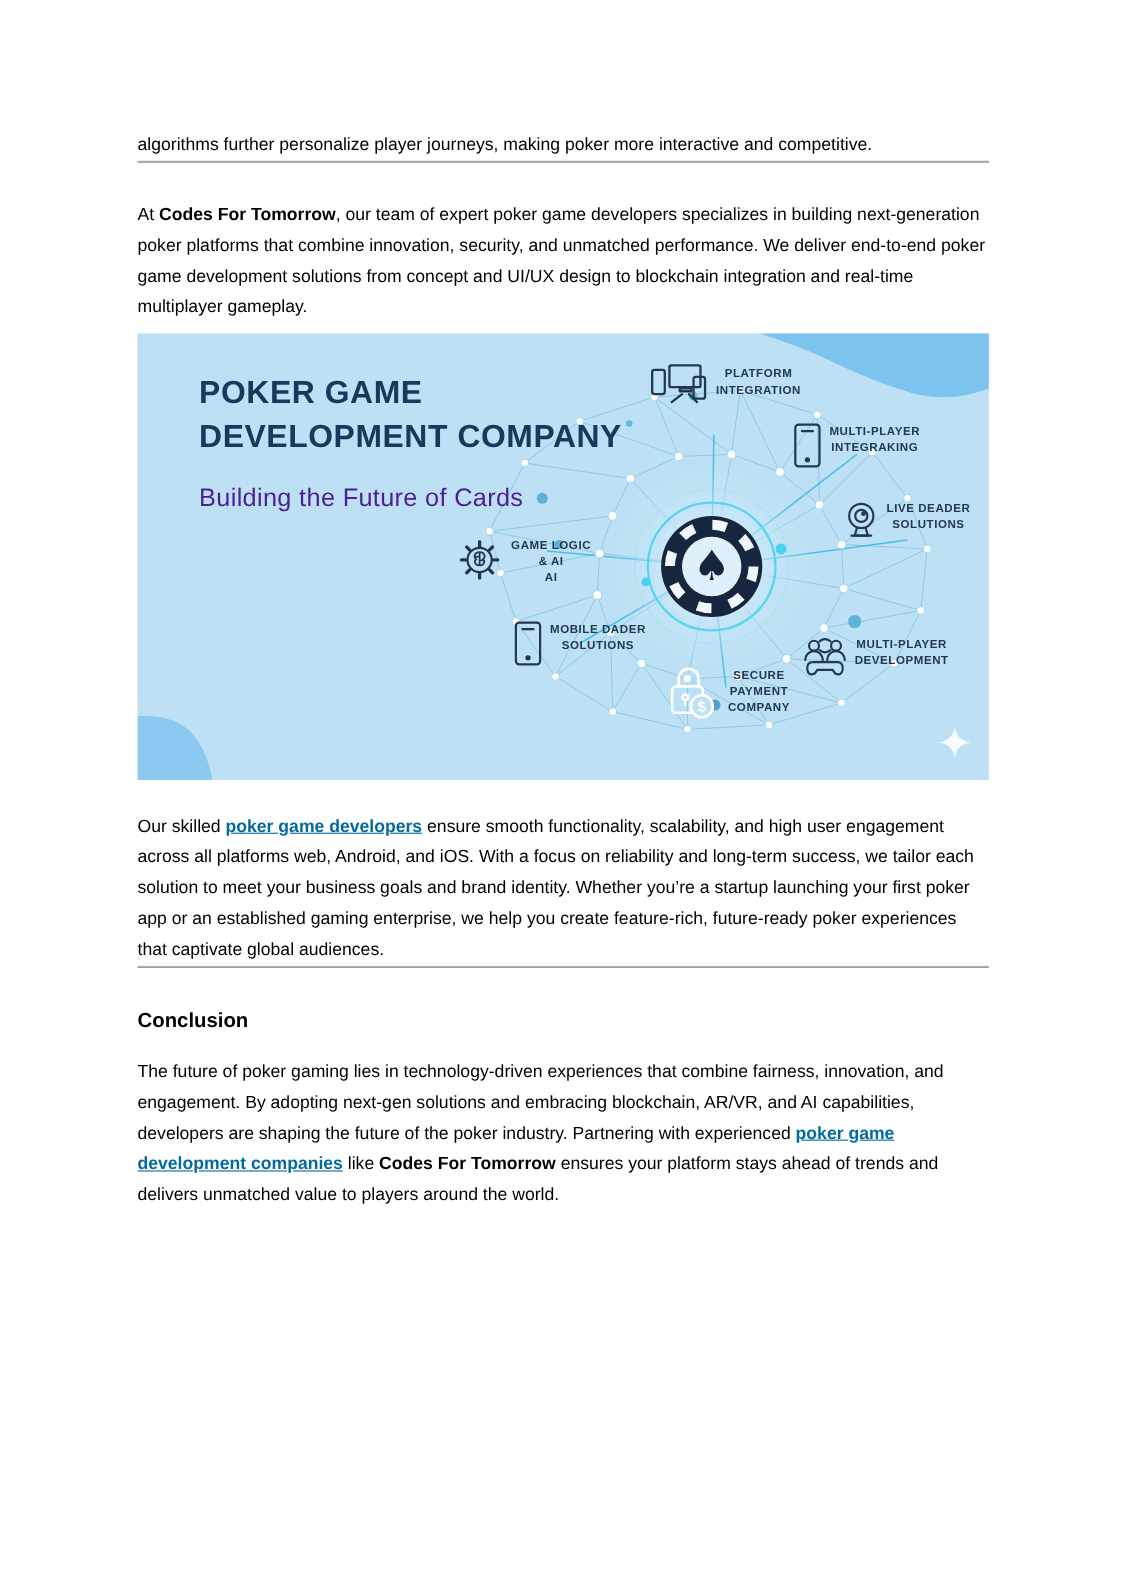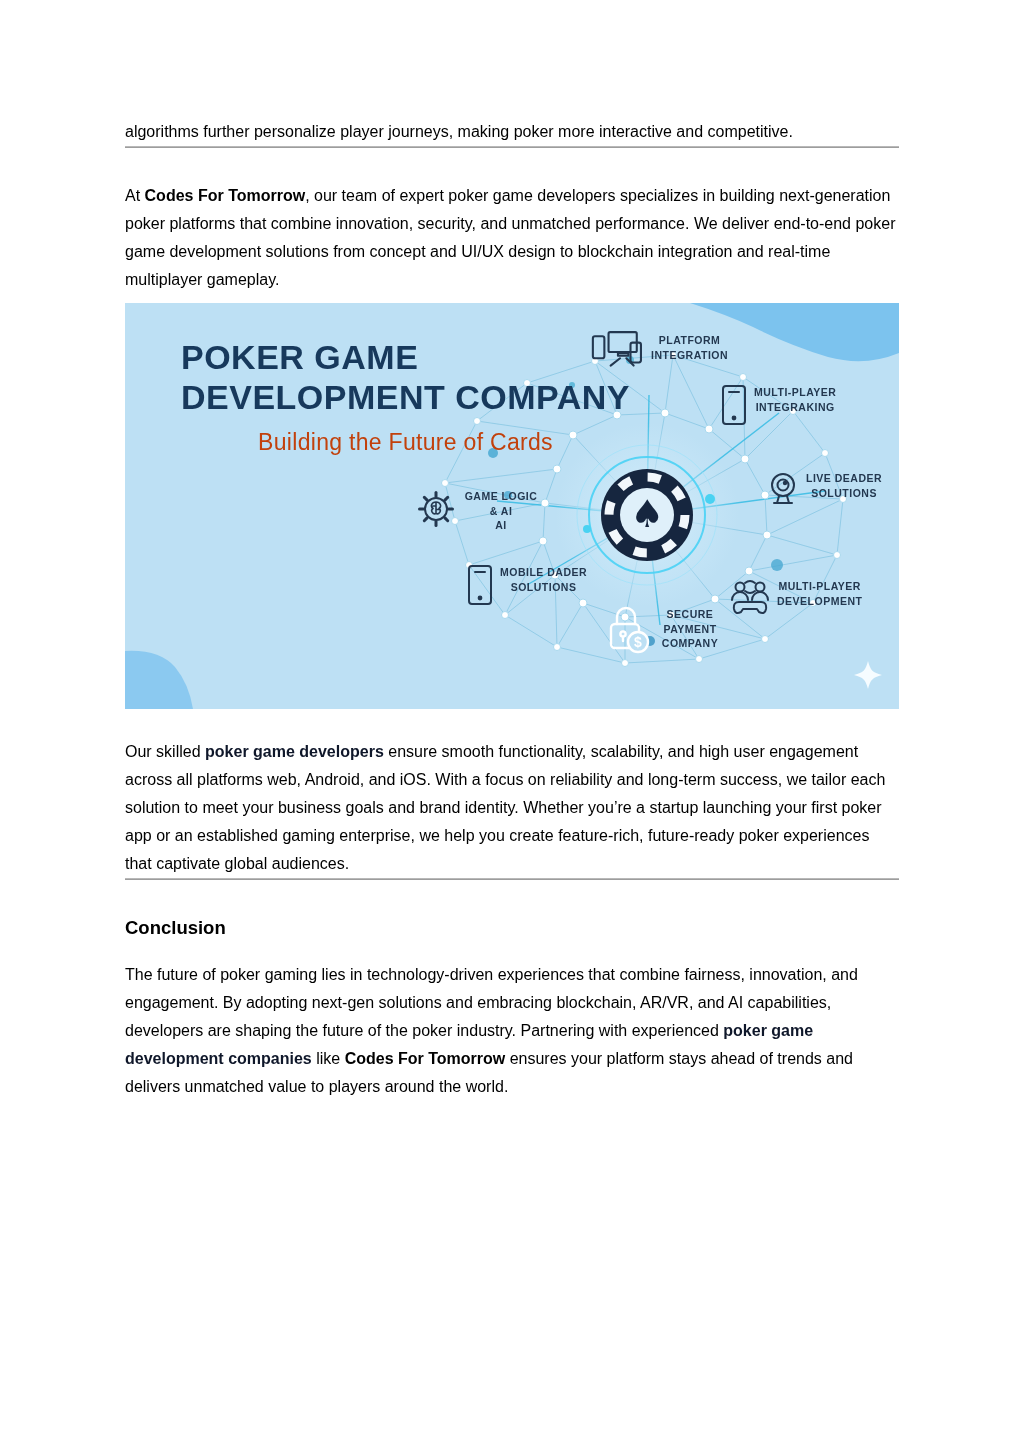--- a/index.html
+++ b/index.html
@@ -19,22 +19,23 @@
     padding-top:118px;
   }
   .body-par{
     margin:0;
     font-size:16px;
     line-height:28px;
     color:#000;
   }
   .body-par .b{font-weight:700;text-align:center;}
   a.doclink{
-    color:#0f172a;
+    color:#0369a1;
     font-weight:700;
+    text-decoration:underline;
     cursor:pointer;
   }
   hr.doc-rule{
     border:none;height:2px;width:100%;
     background:linear-gradient(#c6c6c6,#8f8f8f);
     margin:0;
   }
   .rule-1{margin-top:30px;}
   .p2{margin-top:34px;}
   .p3{margin-top:29px;}
@@ -55,29 +56,28 @@
     width:774px;height:406px;
     background:#bde0f4;
     overflow:hidden;
   }
   .banner svg.bg{position:absolute;left:0;top:0;}
   .banner-title{
     position:absolute;left:56px;top:34px;
     color:#17395c;
   }
   .banner-title .t1{
-    font-size:34px;font-weight:800;letter-spacing:.5px;line-height:40px;
+    font-size:29px;font-weight:800;letter-spacing:.5px;line-height:40px;
     display:block;
   }
   .banner-title .sub{
     display:block;
-    margin-top:12px;
+    margin-top:22px;
     font-size:23px;font-weight:500;letter-spacing:.3px;
-    color:#c2410c;
-    text-align:center;
+    color:#4c1d95;
   }
   .hub{
     position:absolute;
     transform:translateX(-50%);
     display:flex;align-items:flex-start;
     width:130px;
   }
   .hub-label{
     margin-top:4px;
     font-size:10.5px;font-weight:700;letter-spacing:.5px;
@@ -223,21 +223,21 @@
             <line x1="-5" y1="-13" x2="5" y2="-13"></line>
             <circle cx="0" cy="13" r="1.4" fill="#233850"></circle>
           </g>
         </svg>
         <div class="hub-label">
           <span>MULTI-PLAYER</span>
           <span>INTEGRAKING</span>
         </div>
       </div>
 
-      <div class="hub" style="left:700px;top:164px;">
+      <div class="hub" style="left:700px;top:148px;">
         <svg class="hub-icon" width="46" height="46" viewBox="-23 -23 46 46">
           <g fill="none" stroke="#233850" stroke-width="2" stroke-linecap="round" stroke-linejoin="round">
             <circle cx="0" cy="-5" r="11"></circle>
             <circle cx="0" cy="-5" r="5.5"></circle>
             <circle cx="2" cy="-7" r="1.2" fill="#233850"></circle>
             <path d="M-4 6 L-6 13 L6 13 L4 6"></path>
             <line x1="-9" y1="13" x2="9" y2="13"></line>
           </g>
         </svg>
         <div class="hub-label">

